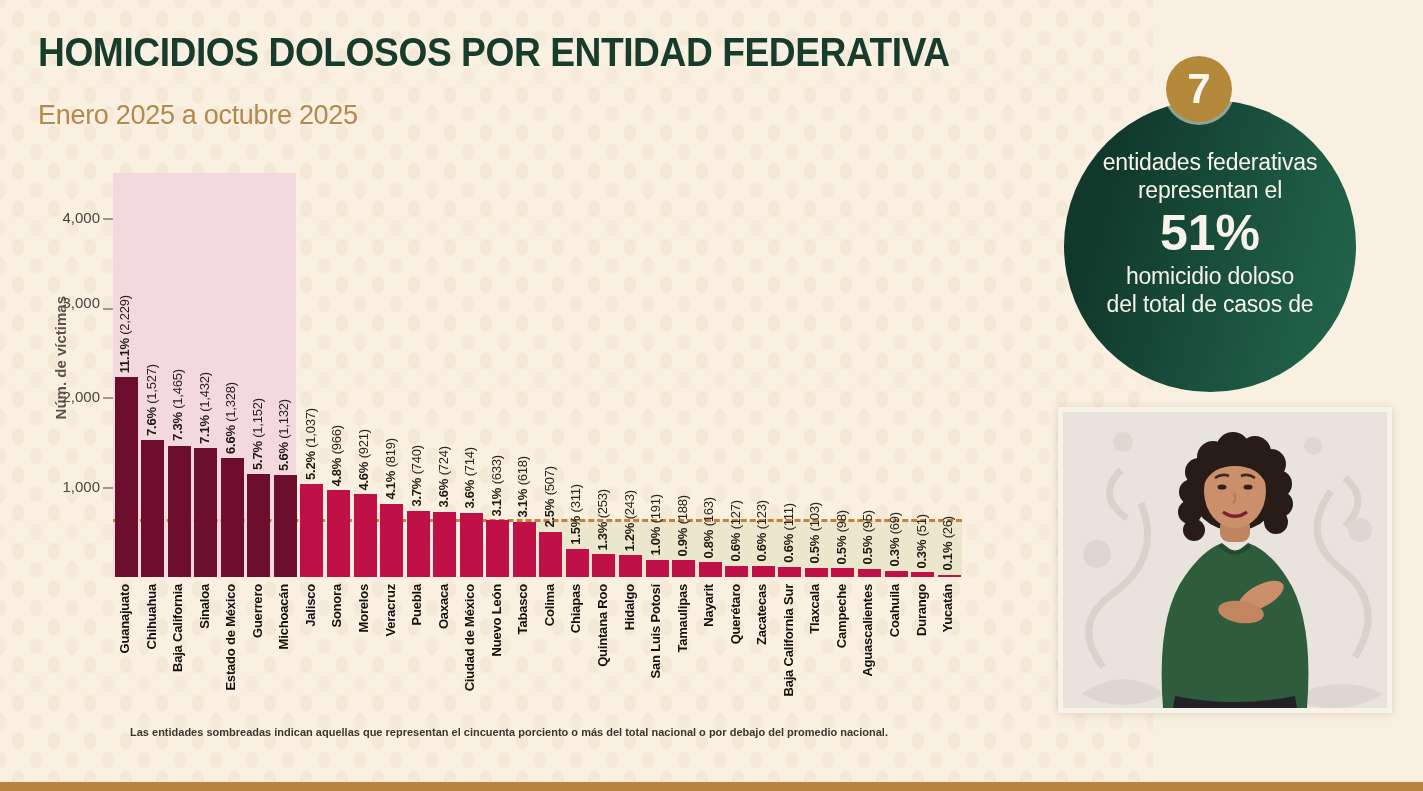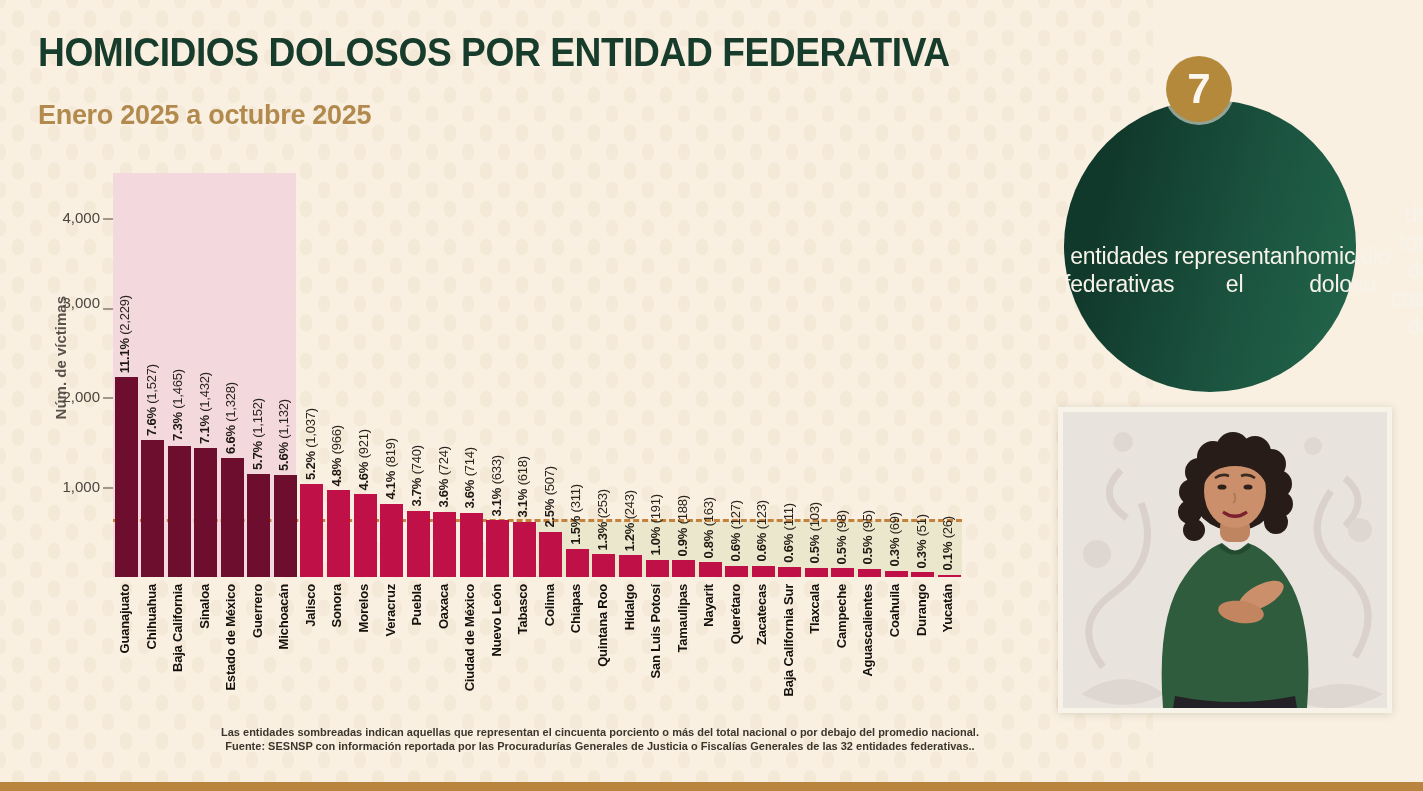--- a/index.html
+++ b/index.html
@@ -12,21 +12,21 @@
       radial-gradient(9px 12px at 50% 50%, #f0e2cd 68%, rgba(240,226,205,0) 72%),
       radial-gradient(9px 12px at 50% 50%, #f2e6d2 68%, rgba(242,230,210,0) 72%);
     background-size:36px 38px, 36px 38px;
     background-position:0 0, 18px 19px; }
 
   .abs { position:absolute; }
 
   
   #title { left:38px; top:30px; font-size:40px; font-weight:bold; color:#173c2b;
     letter-spacing:-0.5px; transform:scaleX(.93); transform-origin:0 50%; white-space:nowrap; }
-  #subtitle { left:38px; top:100px; font-size:27px; font-weight:bold; color:#b28a4e; letter-spacing:-0.3px; }
+  #subtitle { left:38px; top:100px; font-size:27px; font-weight:normal; color:#b28a4e; letter-spacing:-0.3px; }
 
   
   #chart-area { position:absolute; inset:0; }
   .region { position:absolute; z-index:1; }
   .avg-line { position:absolute; z-index:2; height:0; }
   .bar { position:absolute; z-index:3; }
   .vlabel { position:absolute; z-index:4; writing-mode:vertical-rl; transform:rotate(180deg);
     white-space:nowrap; width:18px; text-align:left; }
   .value-label { font-size:13px; color:#1f1913; letter-spacing:-0.2px; }
   .value-label .pct { font-weight:bold; }
@@ -36,35 +36,35 @@
   .ytick-mark { position:absolute; z-index:4; height:0; }
   #ylabel { left:52px; top:296px; writing-mode:vertical-rl; transform:rotate(180deg);
     font-size:15px; font-weight:bold; color:#5b534b; white-space:nowrap; z-index:4; }
   #avg-text { left:640px; top:415px; width:323px; text-align:right; font-size:23px;
     font-weight:bold; color:#a0802c; z-index:5; letter-spacing:-0.2px; }
 
   
   #badge-circle { left:1064px; top:100px; width:292px; height:292px; border-radius:50%;
     background:linear-gradient(105deg, #11392b 18%, #1b5440 62%, #226349 92%);
     z-index:2; }
-  #badge-inner { position:absolute; inset:0; display:flex; flex-direction:row;
+  #badge-inner { position:absolute; inset:0; display:flex; flex-direction:column;
     align-items:center; padding-top:48px; color:#f7f3ea; text-align:center; }
   .badge-line { font-size:23px; line-height:28px; font-weight:500; letter-spacing:-0.2px; }
   #badge-percent { font-size:50px; line-height:58px; font-weight:bold; letter-spacing:0; }
   #badge-number-circle { left:1166px; top:56px; width:66px; height:66px; border-radius:50%;
     background:#b5893c; box-shadow:0 0 0 3px rgba(248,241,229,.55); z-index:3;
     display:flex; align-items:center; justify-content:center; }
   #badge-number { font-size:42px; font-weight:bold; color:#fbf7ee; }
 
   
   #interpreter-box { left:1058px; top:407px; width:334px; height:306px;
     border:5px solid #f8f3e9; background:#e9e3dd; box-shadow:0 1px 8px rgba(90,70,40,.18); z-index:2; }
 
   
-  #footnote { left:130px; top:726px; width:940px; text-align:center; color:#3e362c;
+  #footnote { left:130px; top:726px; width:940px; text-align:left; color:#3e362c;
     font-size:11px; font-weight:bold; line-height:13.5px; z-index:5; }
 
   
   #bottom-bar { left:0; top:782px; width:1423px; height:9px; background:#b8843e; z-index:6; }
 </style>
 </head>
 <body>
 
 <div id="page">
   <div id="bg-pattern"></div>
@@ -180,20 +180,21 @@
       <div class="ytick-label" style="top: 294px;">3,000</div>
       <div class="ytick-mark" style="left: 103px; top: 307.7px; width: 10px; border-top: 2px solid rgb(163, 151, 139);"></div>
       <div class="ytick-label" style="top: 208.9px;">4,000</div>
       <div class="ytick-mark" style="left: 103px; top: 217.9px; width: 10px; border-top: 2px solid rgb(163, 151, 139);"></div>
     </div>
 
   <div id="badge-circle" class="abs">
     <div id="badge-inner">
       <div class="badge-line">entidades federativas</div>
       <div class="badge-line">representan el</div>
+      <div id="badge-percent">51%</div>
       <div class="badge-line">homicidio doloso</div>
       <div class="badge-line">del total de casos de</div>
     </div>
   </div>
   <div id="badge-number-circle" class="abs">
     <span id="badge-number">7</span>
   </div>
 
   <div id="interpreter-box" class="abs">
     <svg width="324" height="296" viewBox="0 0 324 296">
@@ -242,17 +243,16 @@
         <path d="M228,184 q-4,40 -44,40 l-28,-6 l6,-28 l36,4 q18,0 30,-10z" fill="#2f5c3d"></path>
         <ellipse cx="198" cy="184" rx="25" ry="11" transform="rotate(-28 198 184)" fill="#cb906b"></ellipse>
         <ellipse cx="178" cy="200" rx="23" ry="11" transform="rotate(8 178 200)" fill="#c2855f"></ellipse>
         <path d="M110,296 l124,0 l-2,-12 q-60,12 -120,0 z" fill="#232126"></path>
       </g>
     </svg>
   </div>
 
   <div id="footnote" class="abs">
     <div>Las entidades sombreadas indican aquellas que representan el cincuenta porciento o más del total nacional o por debajo del promedio nacional.</div>
-    <div>Fuente: SESNSP con información reportada por las Procuradurías Generales de Justicia o Fiscalías Generales de las 32 entidades federativas..</div>
   </div>
 
   <div id="bottom-bar" class="abs"></div>
 </div>
 
 </body></html>

